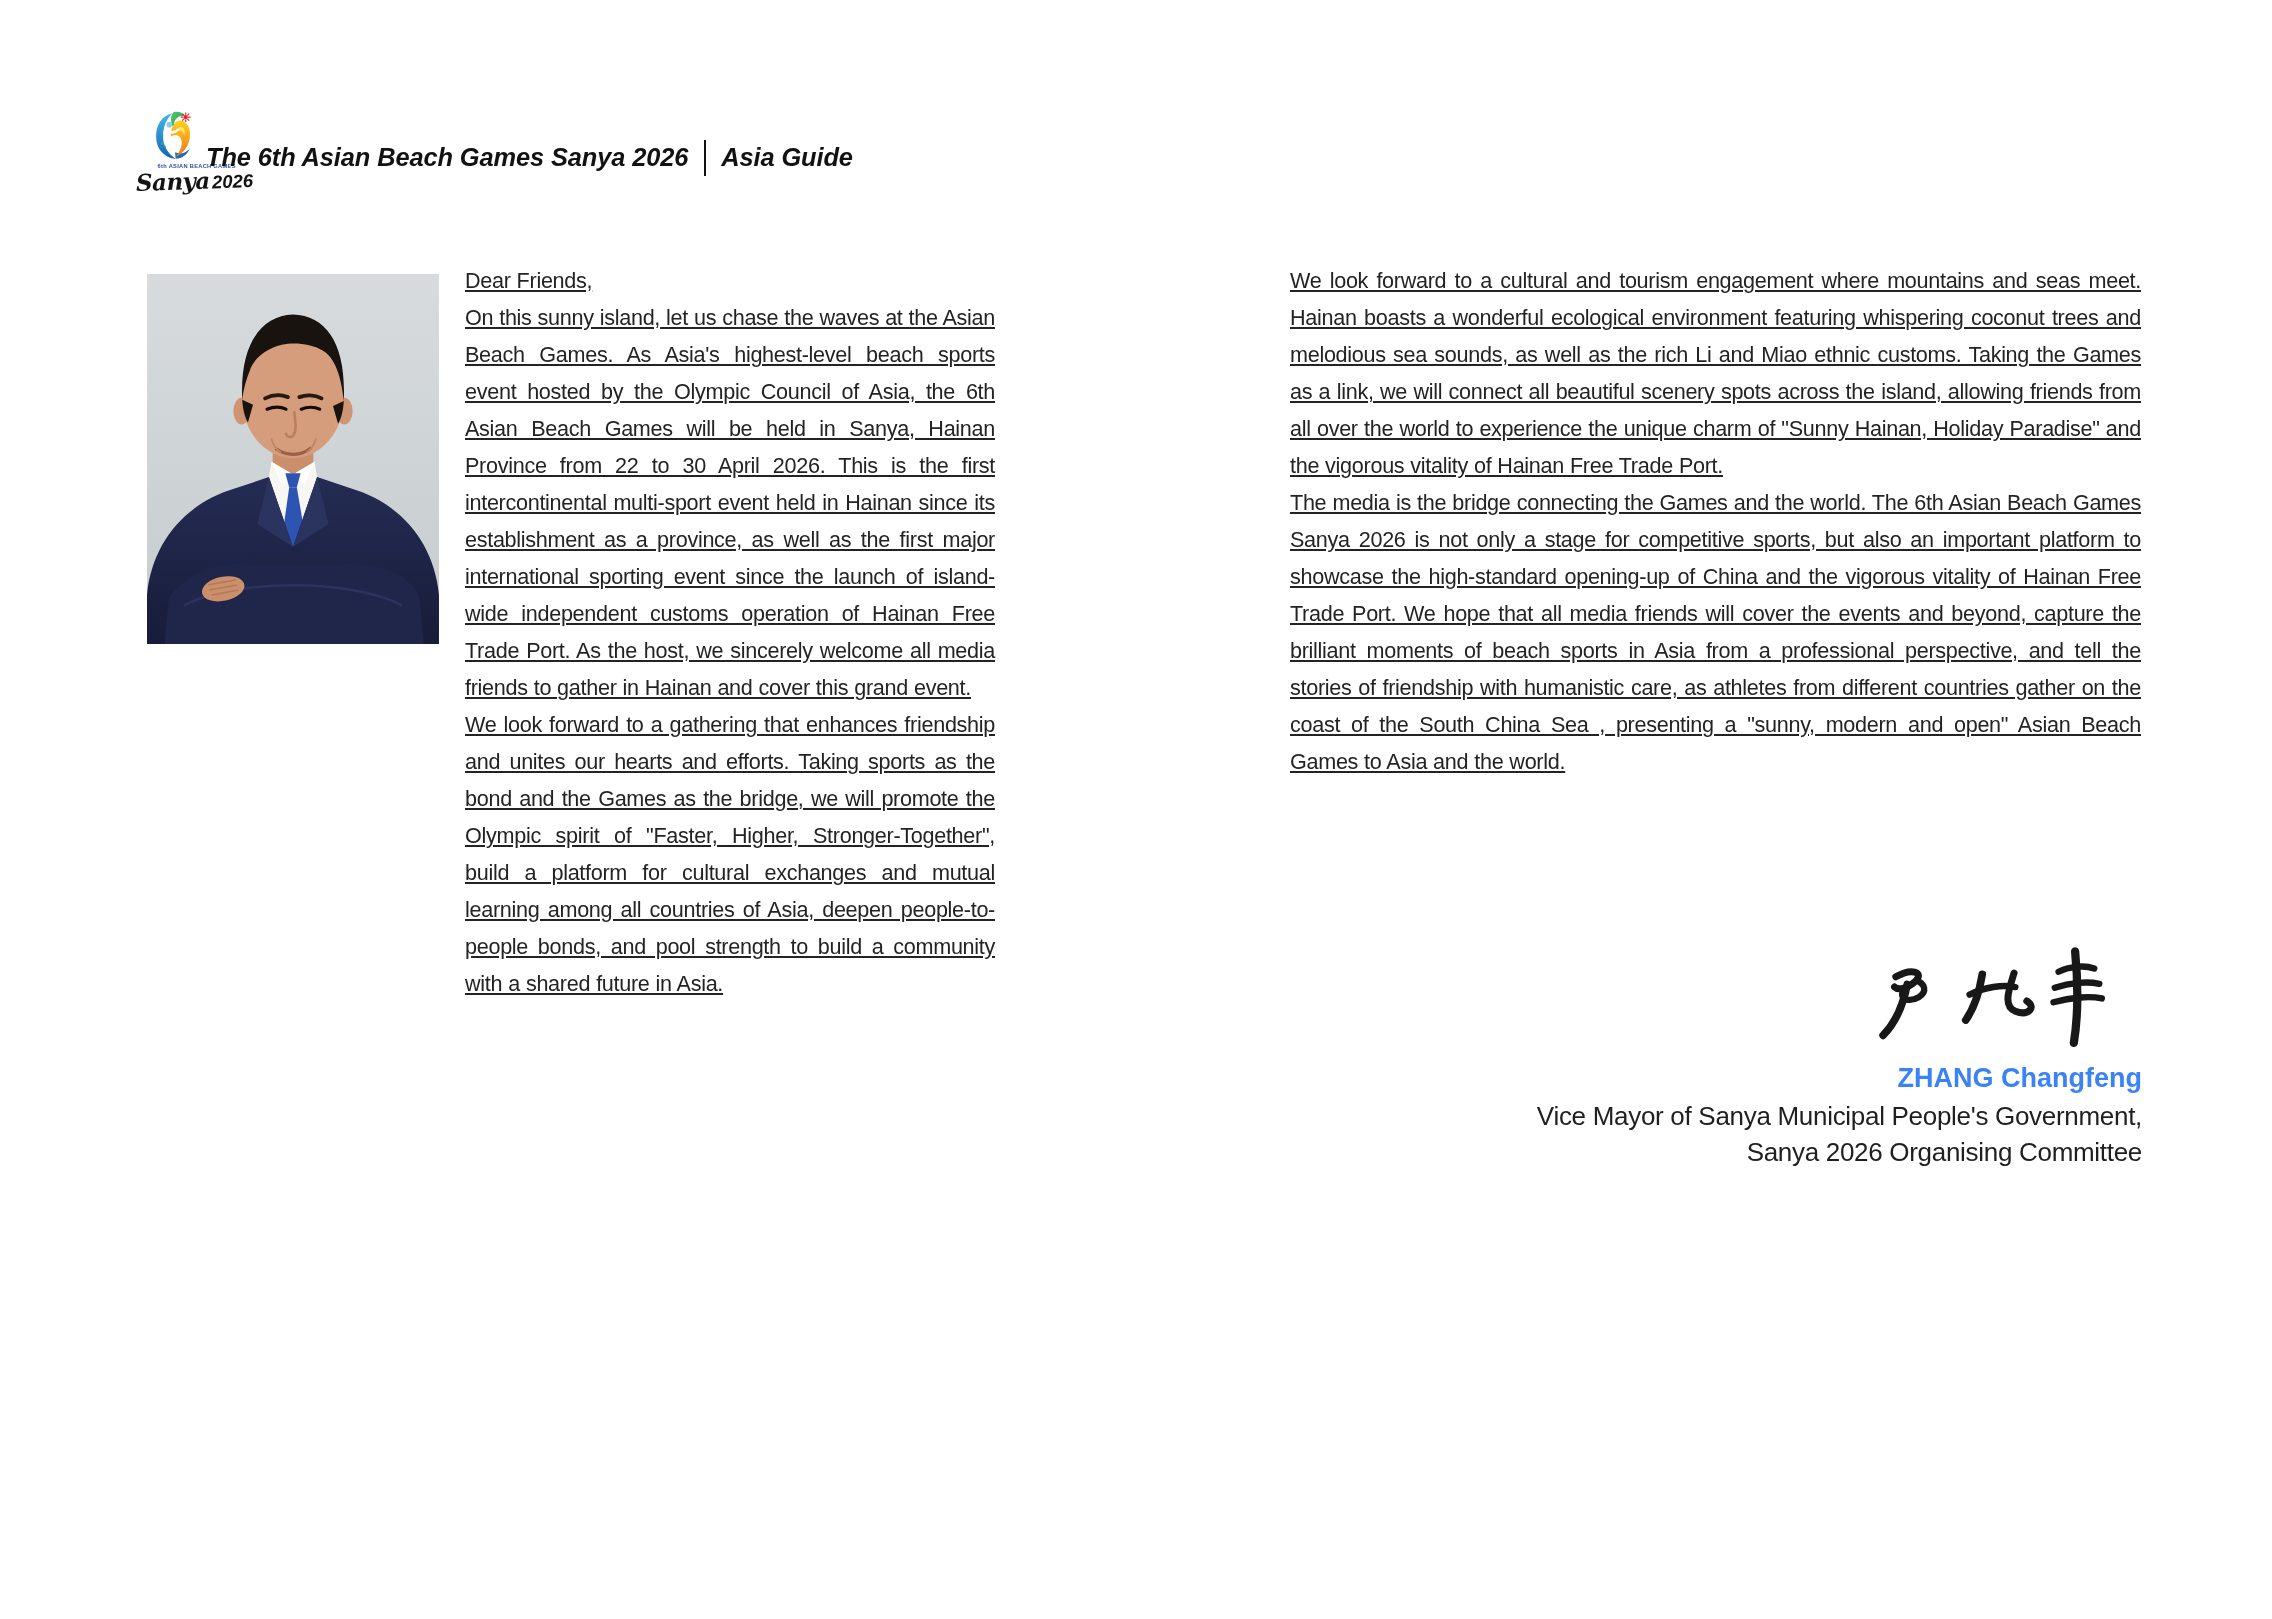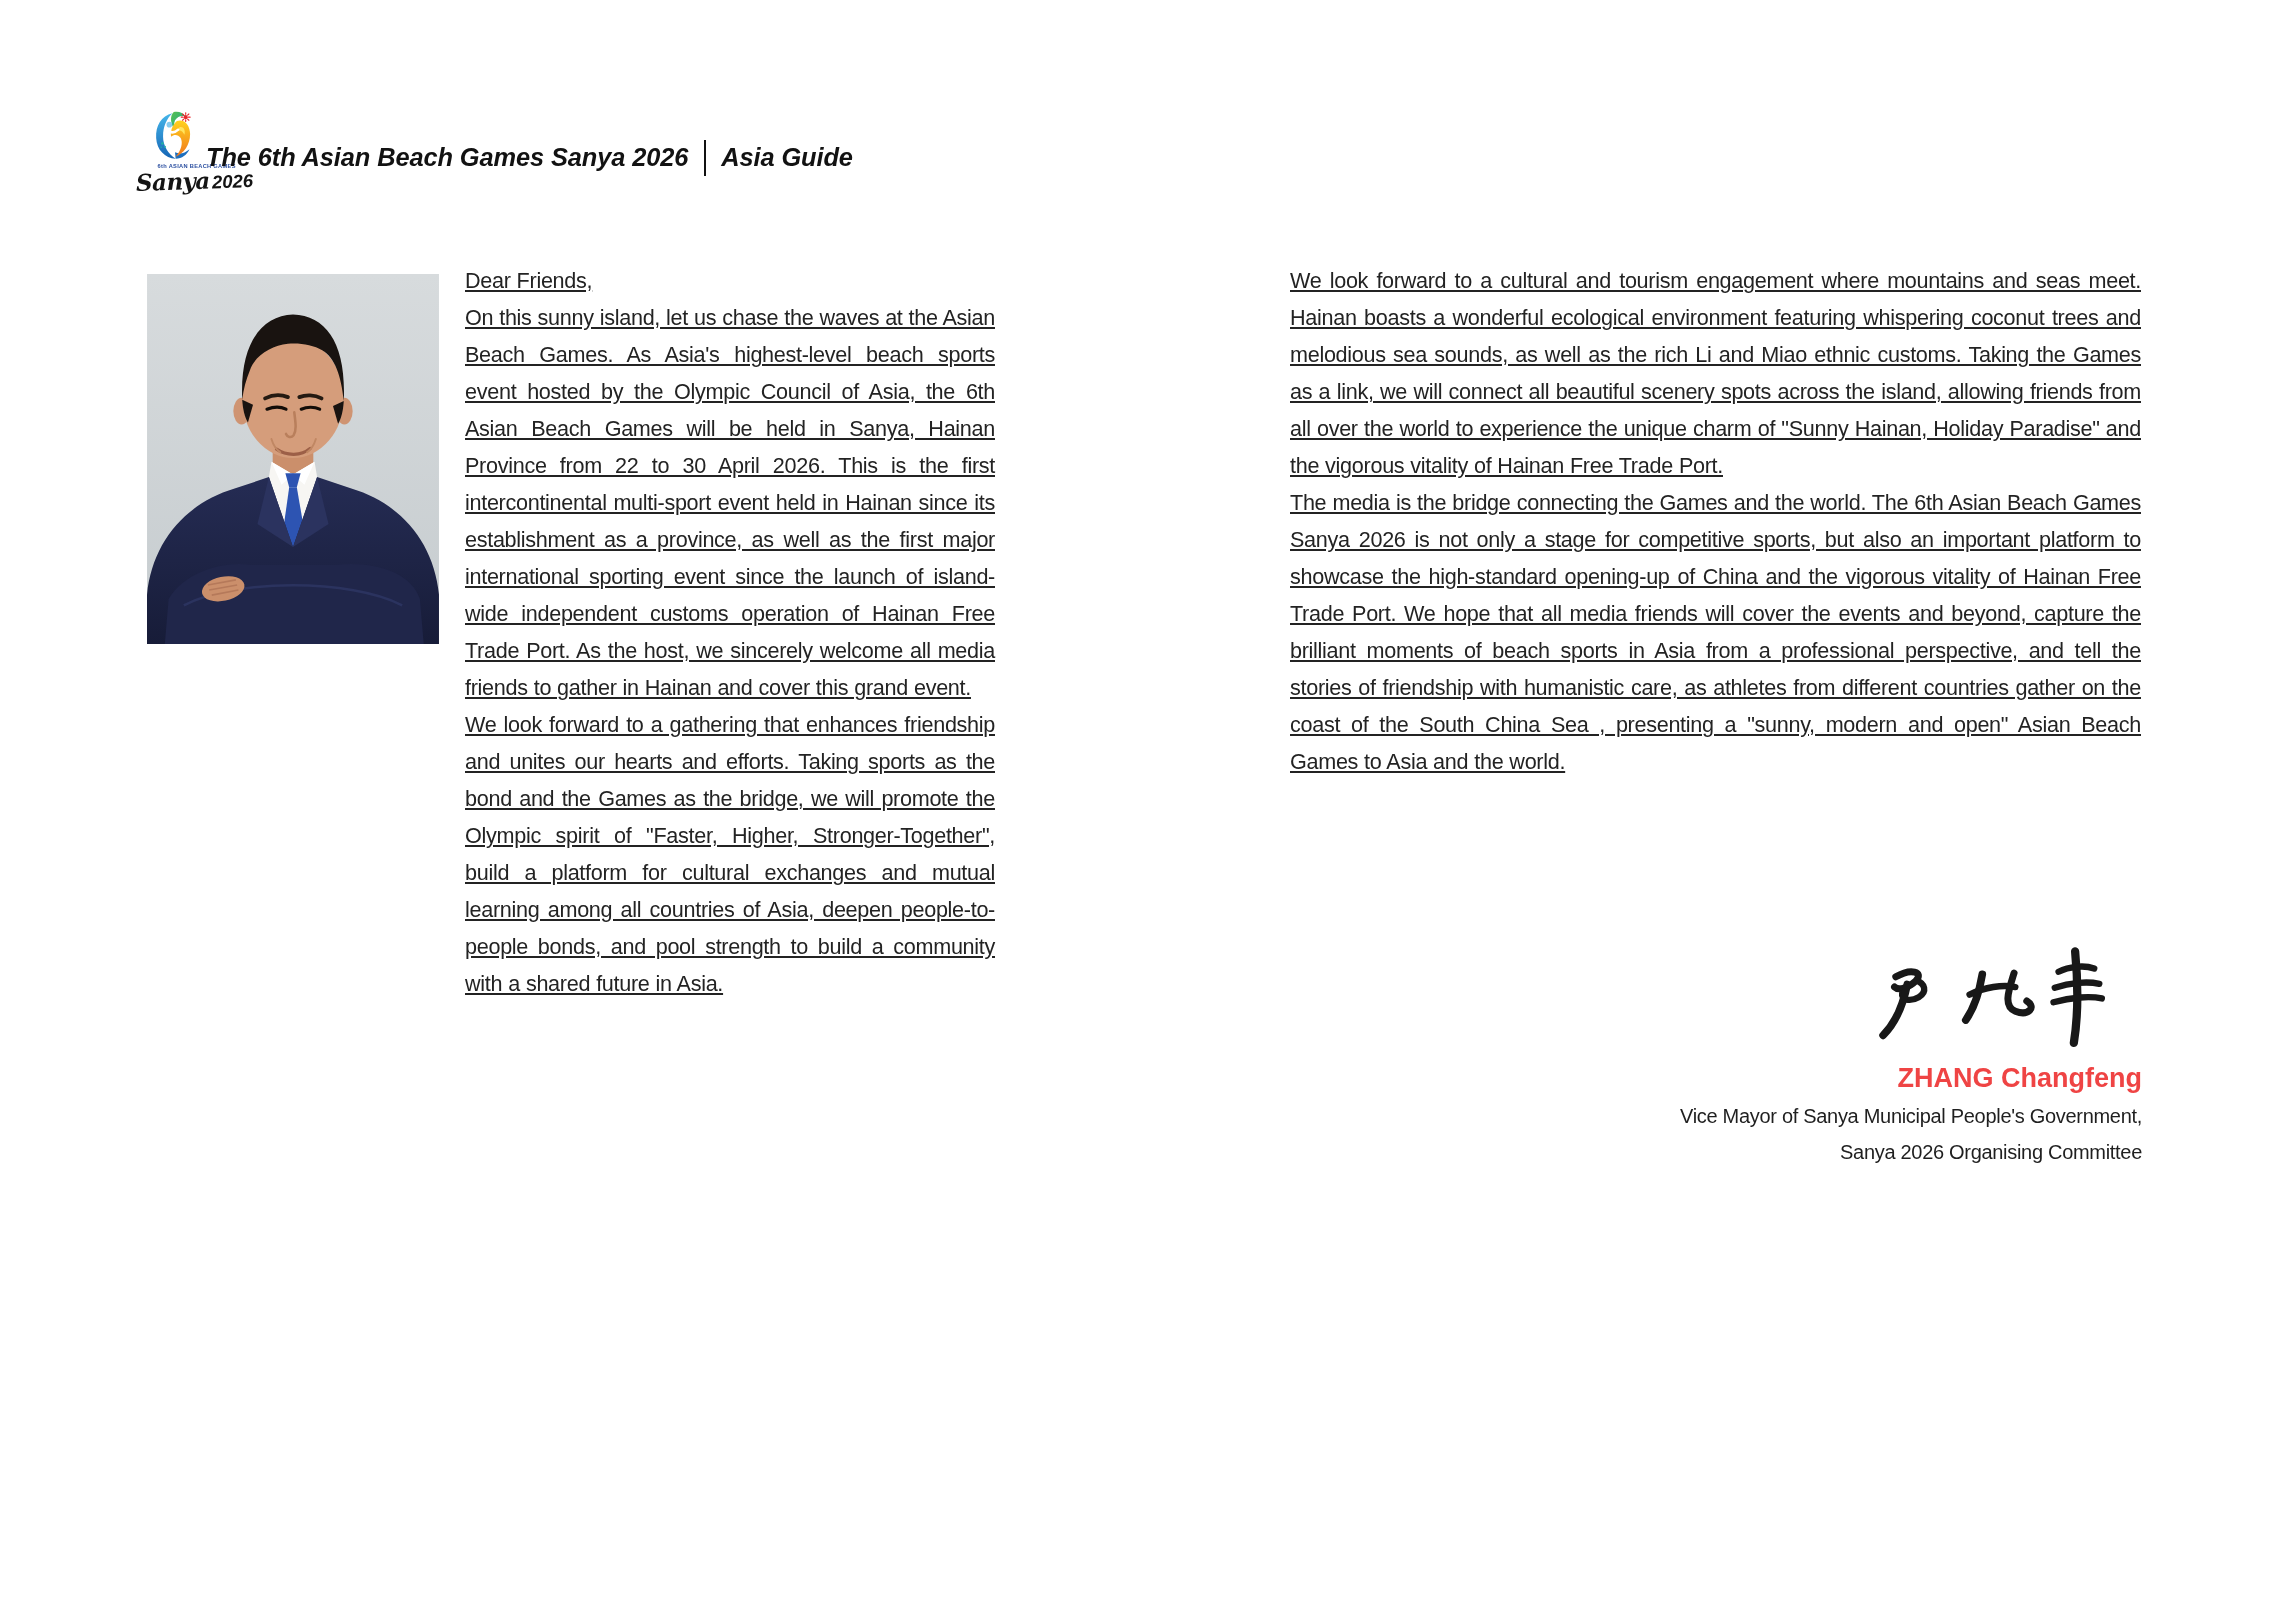--- a/index.html
+++ b/index.html
@@ -50,25 +50,25 @@
     font-size:21.6px;line-height:37px;letter-spacing:-0.3px;
     word-spacing:0.3px;
   }
   .col-left{left:465px;width:530px;}
   .col-right{left:1290px;width:851px;}
 
   
   .sig-calligraphy{position:absolute;left:1864px;top:945px;width:248px;height:105px;}
   .sig-name{
     position:absolute;right:131px;top:1063px;
-    font-size:27px;font-weight:700;color:#ef4444;white-space:nowrap;
+    font-size:27px;font-weight:700;color:#3b82f6;white-space:nowrap;
   }
   .sig-roles{
     position:absolute;right:131px;top:1098px;
-    text-align:right;font-size:20px;line-height:36px;
+    text-align:right;font-size:26px;line-height:36px;
     color:#1f1f1f;letter-spacing:-0.3px;white-space:nowrap;
   }
 </style>
 </head>
 <body>
 
 <div class="page">
 
   <div class="logo">
     <svg class="emblem" viewBox="0 0 62 82">

